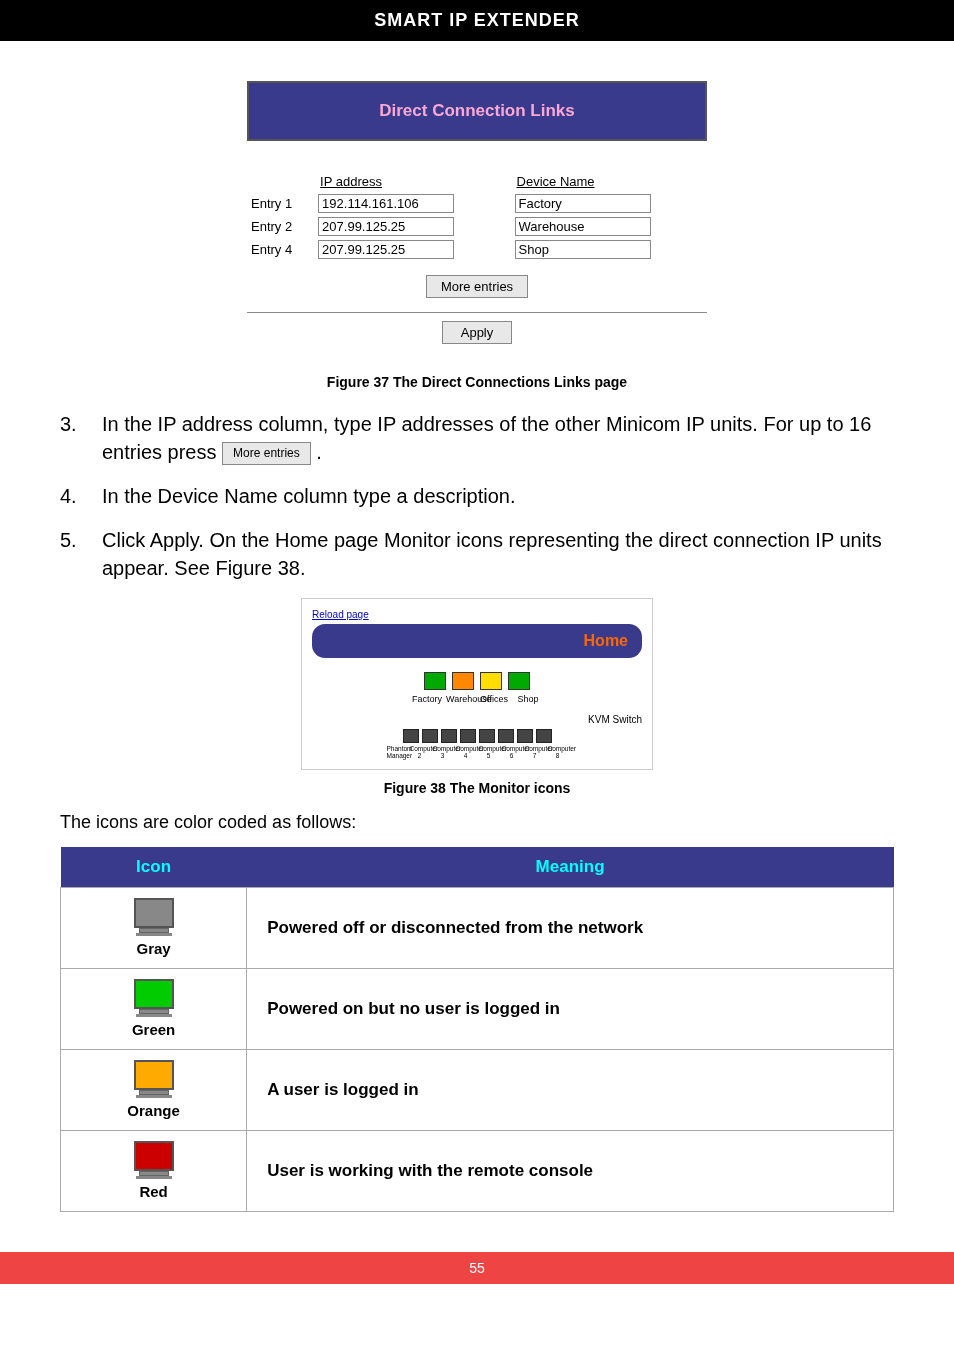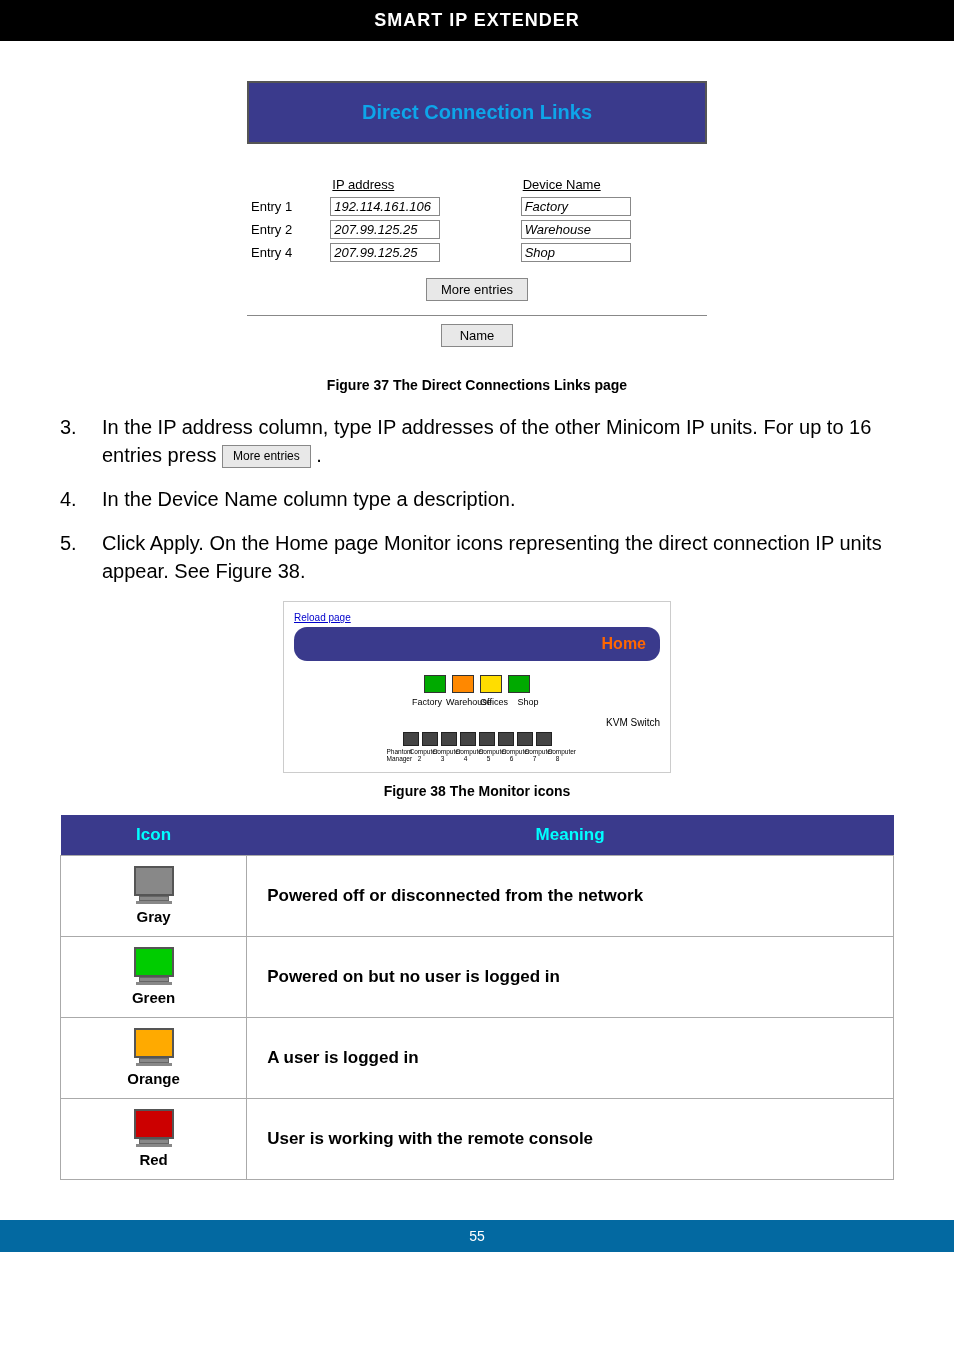--- a/index.html
+++ b/index.html
@@ -23,24 +23,24 @@
     }
 
     
     .content {
       padding: 20px 60px;
     }
 
     
     .dcl-panel {
       background: #3a3a8c;
-      color: #0ea5e9;
+      color: #f9a8d4;
       text-align: center;
       padding: 18px 20px;
-      font-size: 20px;
+      font-size: 17px;
       font-weight: bold;
       margin: 20px auto;
       width: 460px;
       border: 2px solid #555;
     }
 
     
     .form-area {
       margin: 30px auto;
       width: 460px;
@@ -62,22 +62,21 @@
 
     .entry-table td {
       padding: 2px 4px;
       font-size: 13px;
     }
 
     .entry-table input[type="text"] {
       border: 1px solid #888;
       padding: 1px 3px;
       font-size: 13px;
-      width: 110px;
-      font-style: italic;
+      width: 136px;
     }
 
     .entry-label {
       color: #000;
       font-size: 13px;
       padding-right: 6px;
       white-space: nowrap;
     }
 
     .more-entries-btn {
@@ -146,21 +145,21 @@
       background: #e8e8e8;
       border: 1px solid #888;
       font-size: 12px;
       font-family: Arial, sans-serif;
       vertical-align: middle;
     }
 
     
     .fig38-panel {
       margin: 8px auto;
-      width: 388px;
+      width: 352px;
       border: 1px solid #ccc;
       padding: 10px;
     }
 
     .reload-link {
       font-size: 10px;
       color: #0000cc;
       text-decoration: underline;
       display: block;
       margin-bottom: 4px;
@@ -244,21 +243,21 @@
       min-width: 120px;
     }
 
     .meaning-cell {
       font-weight: bold;
       font-size: 17px;
     }
 
     
     .page-footer {
-      background: #0369a1;
+      background: #ef4444;
       color: #fff;
       text-align: center;
       padding: 8px 0;
       font-size: 14px;
       margin-top: 20px;
     }
   </style>
 </head>
 <body>
 
@@ -297,21 +296,21 @@
       <td><input type="text" value="207.99.125.25" style=""></td>
       <td><input type="text" value="Shop" style=""></td>
     </tr>
         </tbody>
     </table>
 
     <button class="more-entries-btn">More entries</button>
 
     <hr class="divider">
 
-    <button class="apply-btn">Name</button>
+    <button class="apply-btn">Apply</button>
   </div>
 
   <p class="figure-caption">Figure 37 The Direct Connections Links page</p>
 
   <ul class="numbered-list">
     <li>
       <span class="list-num">3.</span>
       <span class="list-content">
         <span>In the IP address column, type IP addresses of the other Minicom IP units. For up to 16 entries press</span>
         <span class="inline-btn">More entries</span>
@@ -371,20 +370,21 @@
         <span style="font-size: 6.5px; width: 20px; text-align: center; display: inline-block;">Computer 4</span>
         <span style="font-size: 6.5px; width: 20px; text-align: center; display: inline-block;">Computer 5</span>
         <span style="font-size: 6.5px; width: 20px; text-align: center; display: inline-block;">Computer 6</span>
         <span style="font-size: 6.5px; width: 20px; text-align: center; display: inline-block;">Computer 7</span>
         <span style="font-size: 6.5px; width: 20px; text-align: center; display: inline-block;">Computer 8</span>
       </div>
   </div>
 
   <p class="fig38-caption">Figure 38 The Monitor icons</p>
 
+  <p class="color-intro">The icons are color coded as follows:</p>
 
   <table class="icon-table">
     <thead>
       <tr>
         <th>Icon</th>
         <th>Meaning</th>
       </tr>
     </thead>
     <tbody id="icon-table-rows">
         <tr>

